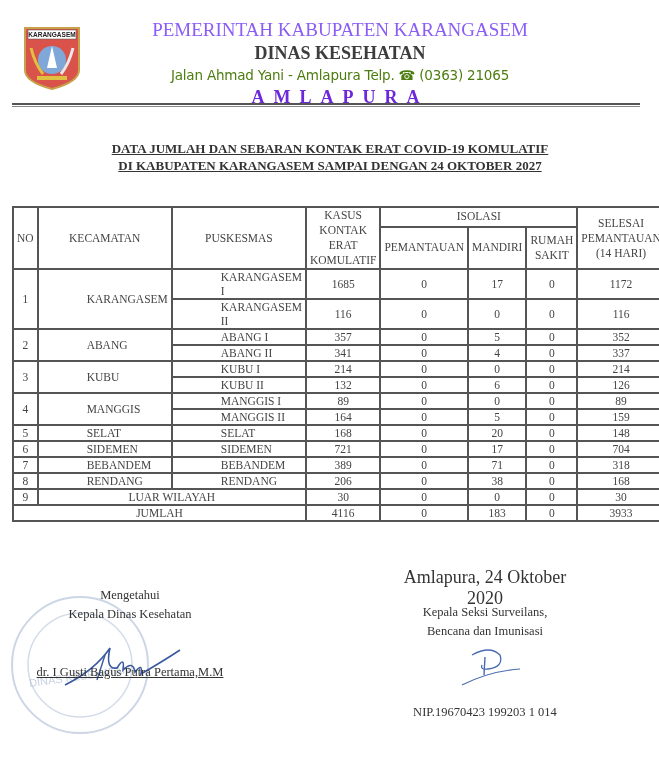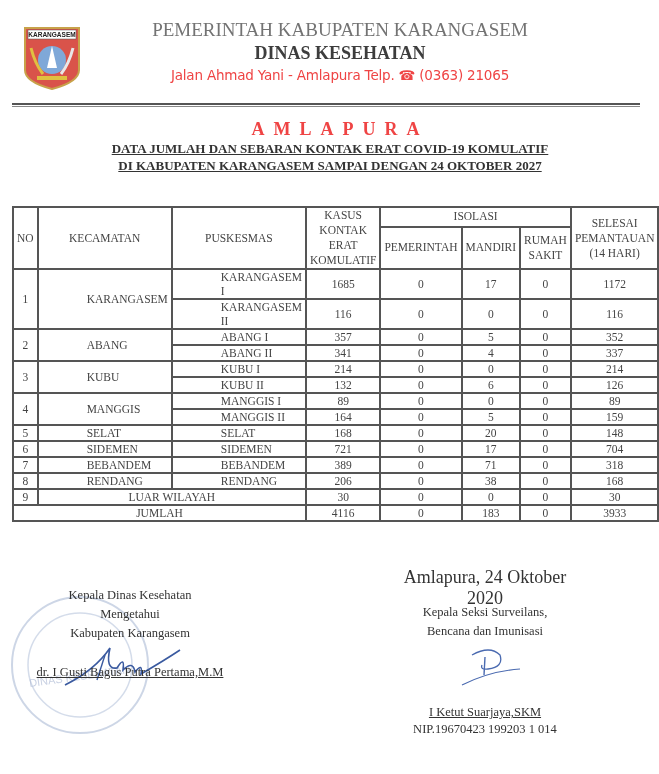--- a/index.html
+++ b/index.html
@@ -1,24 +1,24 @@
 <!DOCTYPE html>
 <html><head>
 <meta charset="utf-8">
 <style>
   html, body { margin: 0; padding: 0; background: #ffffff; }
   body { width: 659px; height: 774px; position: relative; overflow: hidden; font-family: "Liberation Serif", "DejaVu Serif", serif; color: #3a3a3a; }
 
   .letterhead { position: absolute; left: 0; top: 0; width: 659px; height: 112px; }
   .logo { position: absolute; left: 23px; top: 26px; width: 58px; height: 64px; }
   .lh-text { position: absolute; left: 140px; top: 18px; width: 400px; text-align: center; }
-  .lh-gov { font-size: 19px; color: #737373; letter-spacing: 0px; line-height: 24px; }
+  .lh-gov { font-size: 19px; color: #8b5cf6; letter-spacing: 0px; line-height: 24px; }
   .lh-dinas { font-size: 18px; font-weight: bold; color: #3d3d3d; line-height: 22px; }
-  .lh-addr { font-family: "DejaVu Sans", sans-serif; font-size: 13.5px; color: #ef4444; line-height: 22px; letter-spacing: -0.2px; }
-  .lh-city { font-size: 18px; font-weight: bold; letter-spacing: 9px; line-height: 22px; color: #ef4444; margin-top: 32px; }
+  .lh-addr { font-family: "DejaVu Sans", sans-serif; font-size: 13.5px; color: #4d7c0f; line-height: 22px; letter-spacing: -0.2px; }
+  .lh-city { font-size: 18px; font-weight: bold; letter-spacing: 9px; line-height: 22px; color: #6d28d9; }
   .rule1 { position: absolute; left: 12px; top: 103px; width: 628px; height: 2px; background: #555; }
   .rule2 { position: absolute; left: 12px; top: 106px; width: 628px; height: 1px; background: #888; }
 
   .doc-title { position: absolute; left: 60px; top: 140px; width: 540px; text-align: center; font-weight: bold; font-size: 13px; color: #333; line-height: 17px; }
   .doc-title span { text-decoration: underline; }
 
   table.data { position: absolute; left: 12px; top: 206px; width: 635px; border-collapse: collapse; font-size: 11.5px; color: #444; }
   table.data td, table.data th { border: 2px solid #555; padding: 0 3px; font-weight: normal; text-align: center; height: 14px; line-height: 14px; }
   table.data th { line-height: 15px; }
   table.data td.left { text-align: left; padding-left: 48px; }
@@ -74,21 +74,21 @@
   <thead>
     <tr>
       <th class="h-no" rowspan="2">NO</th>
       <th class="h-kec" rowspan="2">KECAMATAN</th>
       <th class="h-pus" rowspan="2">PUSKESMAS</th>
       <th class="h-kasus" rowspan="2" style="height:52px;">KASUS KONTAK ERAT KOMULATIF</th>
       <th colspan="3">ISOLASI</th>
       <th class="h-sel" rowspan="2">SELESAI PEMANTAUAN (14 HARI)</th>
     </tr>
     <tr>
-      <th class="h-berk" style="height:34px;">PEMERINTAH</th>
+      <th class="h-berk" style="height:34px;">PEMANTAUAN</th>
       <th class="h-mand">MANDIRI</th>
       <th class="h-rs">RUMAH SAKIT</th>
     </tr>
   </thead>
   <tbody id="tbody">
       <tr>
         <td rowspan="2">1</td>
         <td class="left" rowspan="2">KARANGASEM</td>
         <td class="left">KARANGASEM I</td>
         <td>1685</td>
@@ -230,28 +230,26 @@
 </svg>
 <svg class="signature2" viewBox="0 0 70 45">
   <path d="M12 10 Q30 0 40 10 Q44 22 28 24 Q20 25 22 20" fill="none" stroke="#4a6ab0" stroke-width="1.3"></path>
   <path d="M25 12 L24 30" fill="none" stroke="#4a6ab0" stroke-width="1.4"></path>
   <path d="M2 40 Q30 26 60 24" fill="none" stroke="#4a6ab0" stroke-width="1.2"></path>
 </svg>
 
 <div class="sig-date">Amlapura, 24 Oktober 2020</div>
 
 <div class="sig-left">
+  <div>Mengetahui</div>
   <div>Kepala Dinas Kesehatan</div>
-  <div>Mengetahui</div>
-  <div>Kabupaten Karangasem</div>
 </div>
 <div class="sig-right">
   <div>Kepala Seksi Surveilans,</div>
   <div>Bencana dan Imunisasi</div>
 </div>
 
 <div class="sig-name-left">
   <div class="u">dr. I Gusti Bagus Putra Pertama,M.M</div>
 </div>
 <div class="sig-name-right">
-  <div class="u">I Ketut Suarjaya,SKM</div>
   <div>NIP.19670423 199203 1 014</div>
 </div>
 
 </body></html>

